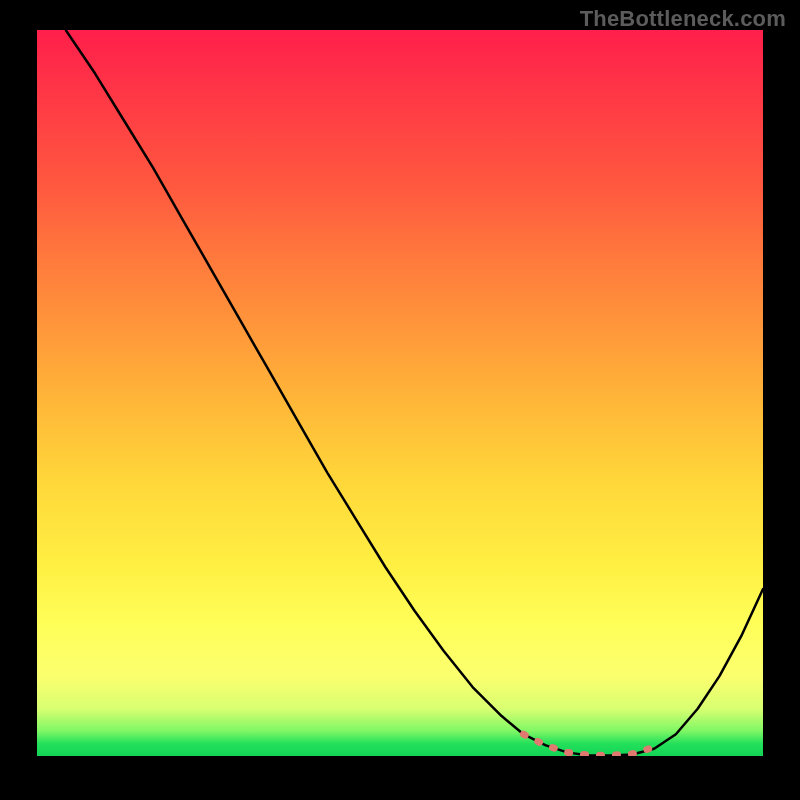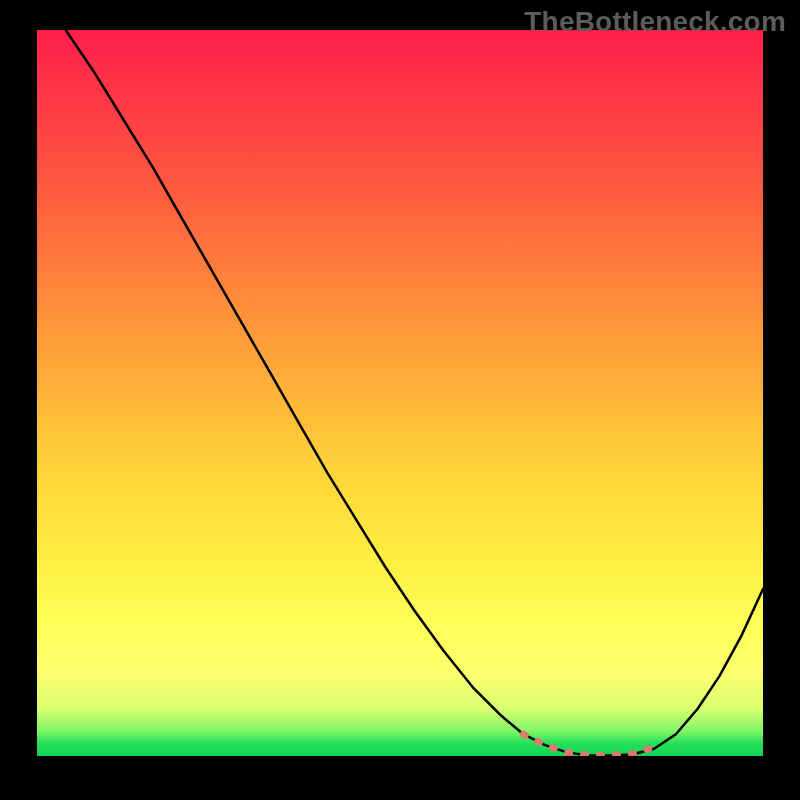--- a/index.html
+++ b/index.html
@@ -14,21 +14,21 @@
     position: relative;
     width: 800px;
     height: 800px;
     background: #000000;
   }
   .watermark {
     position: absolute;
     top: 6px;
     right: 14px;
     font-family: Arial, Helvetica, sans-serif;
-    font-size: 28px;
+    font-size: 22px;
     font-weight: bold;
     color: #5c5c5c;
     letter-spacing: 0.2px;
     z-index: 3;
   }
   .plot-area {
     position: absolute;
     left: 37px;
     top: 30px;
     width: 726px;

